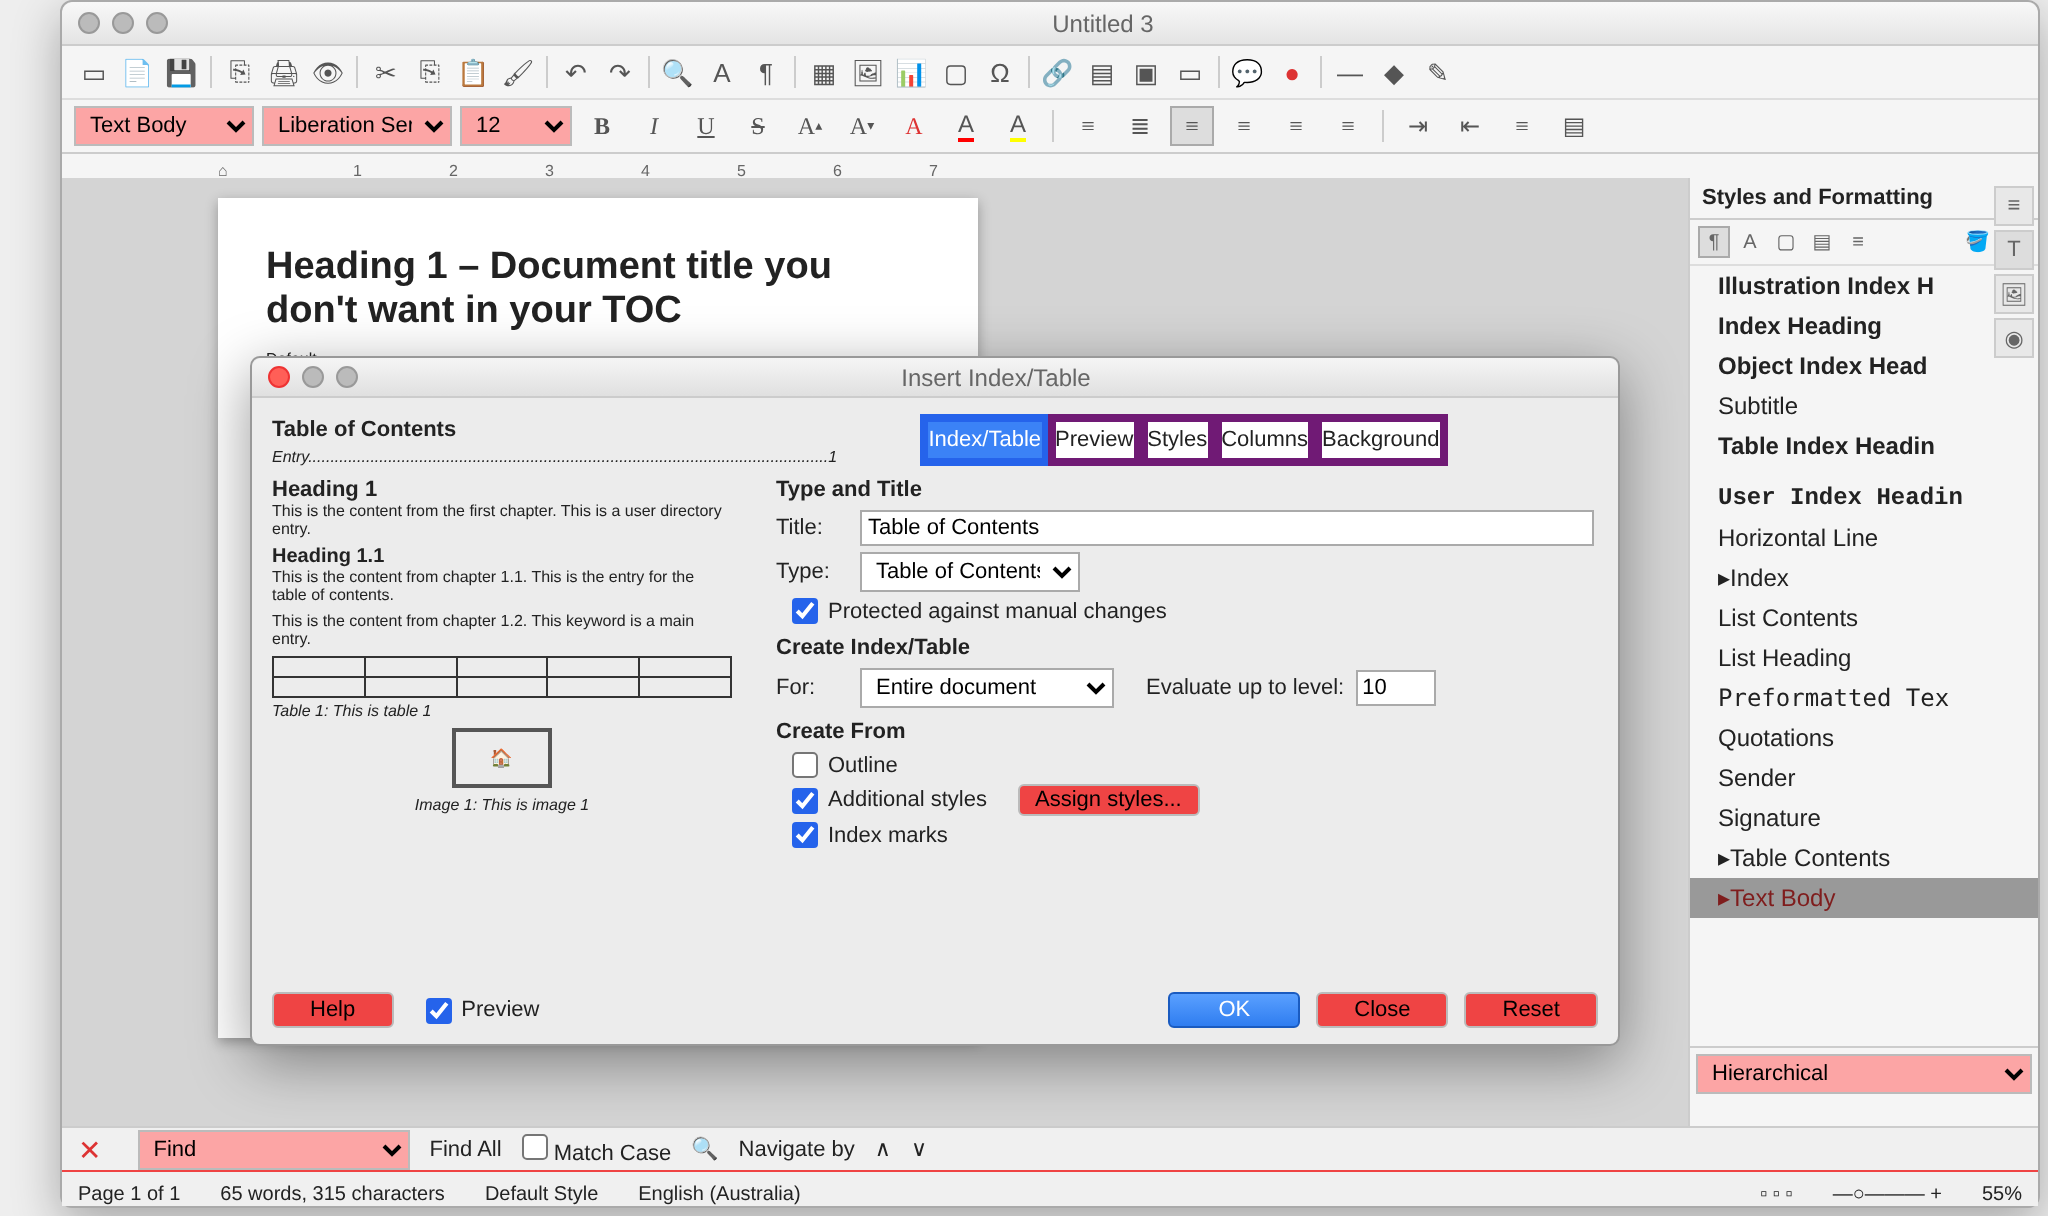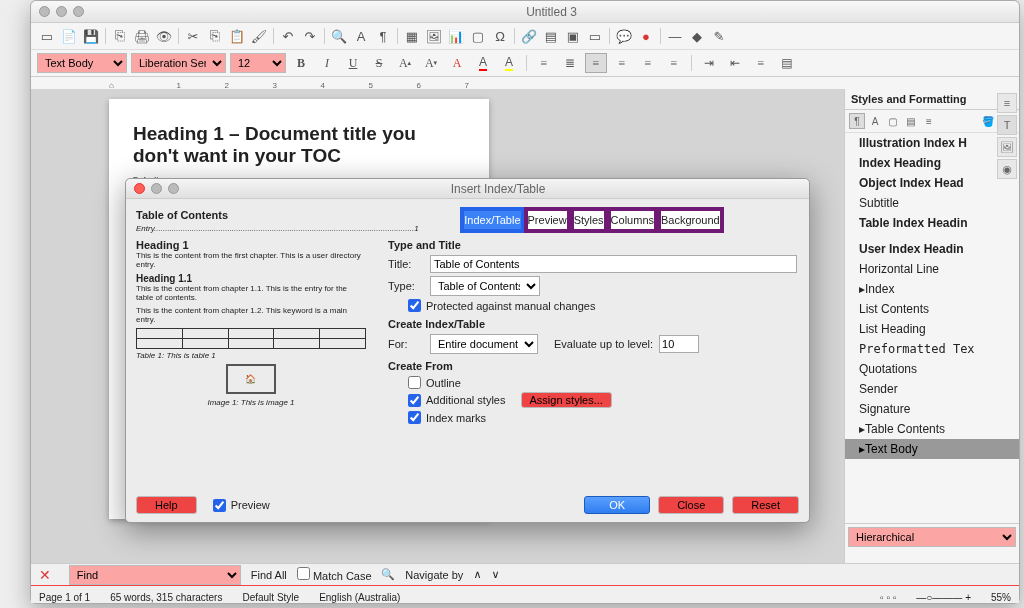--- a/index.html
+++ b/index.html
@@ -25,40 +25,40 @@
 .toc-box{background:#e8e8e8;padding:3px;margin:4px 0;font-size:8px}
 .findbar{position:absolute;bottom:18px;left:0;right:0;height:22px;background:#f0f0f0;border-top:1px solid #ccc;display:flex;align-items:center;gap:10px;padding:0 8px;font-size:11px}
 .statusbar{position:absolute;bottom:0;left:0;right:0;height:18px;background:#f0f0f0;border-top:1px solid #ef4444;display:flex;align-items:flex-end;font-size:10px;padding:0 8px;gap:20px}
 .sidepanel{position:absolute;right:0;top:0;bottom:0;width:175px;background:#f5f5f5;border-left:1px solid #ccc}
 .sidepanel-hdr{padding:4px 6px;font-weight:bold;font-size:11px;border-bottom:1px solid #ccc;display:flex;justify-content:space-between}
 .sidepanel-tb{padding:3px 4px;display:flex;gap:2px;border-bottom:1px solid #ddd}
 .sidepanel-tb span{width:16px;height:16px;display:flex;align-items:center;justify-content:center;font-size:10px;color:#666}
 .sidepanel-tb span.sel{background:#ddd;border:1px solid #aaa}
 .style-list{overflow:auto;height:390px;font-family:Georgia,serif}
 .style-item{padding:3px 6px 3px 14px;font-size:12px;cursor:default;white-space:nowrap;overflow:hidden}
-.style-item.sel{background:#999;color:#000000}
+.style-item.sel{background:#999;color:#7f1d1d}
 .style-item.indent{}
 .sidepanel-foot{padding:3px;border-top:1px solid #ccc}
 .dialog{position:absolute;left:125px;top:178px;width:685px;height:345px;background:#ececec;border:1px solid #999;border-radius:5px;box-shadow:0 8px 30px rgba(0,0,0,.4)}
 .dlg-title{height:20px;display:flex;align-items:center;background:linear-gradient(#f5f5f5,#e0e0e0);border-radius:5px 5px 0 0;border-bottom:1px solid #ccc}
 .dlg-title .traffic{margin-left:8px}
 .dlg-title .traffic span:first-child{background:#ff5f57;border-color:#e33}
 .dlg-title .wtitle{font-size:12px}
 .dlg-body{display:flex;height:290px}
 .dlg-preview{width:250px;padding:10px;font-family:Georgia,serif;font-size:9px}
 .dlg-right{flex:1;padding:8px 12px}
 .tabs{display:flex;justify-content:center;gap:0;margin-bottom:6px}
 .tab{padding:3px 0;background:#fff;border:4px solid #701a75;font-size:11px;margin-left:-1px}
 .tab.sel{background:#3b82f6;color:#fff;border-color:#2563eb}
 .section-hdr{font-weight:bold;font-size:11px;margin:6px 0 4px}
 .row{display:flex;align-items:center;gap:6px;margin:3px 0;font-size:11px}
 .row label{width:36px}
 .row input[type=text]{flex:1;height:18px;border:1px solid #aaa;padding:0 3px;font-size:11px}
 .row select{height:20px;border:1px solid #aaa;background:#fff;font-size:11px}
-.chk{display:flex;align-items:center;gap:5px;margin:3px 0 3px 20px;font-size:11px}
+.chk{display:flex;align-items:center;gap:5px;margin:3px 0 3px 8px;font-size:11px}
 .chk input{width:13px;height:13px;accent-color:#2563eb}
 .dlg-foot{position:absolute;bottom:8px;left:10px;right:10px;display:flex;align-items:center;gap:8px}
 .dlg-foot .spacer{flex:1}
 .dlg-btn{padding:2px 18px;border:1px solid #bbb;border-radius:3px;background:#ef4444;font-size:11px}
 .dlg-btn.primary{background:linear-gradient(#5aa0ff,#2f7df0);color:#fff;border-color:#1a5bc0;padding:2px 24px}
 .preview-img{width:50px;height:30px;border:2px solid #555;margin:4px auto;display:flex;align-items:center;justify-content:center}
 .preview-tbl{border-collapse:collapse;width:100%;margin:2px 0}
 .preview-tbl td{border:1px solid #333;height:10px}
 .sidetabs{position:absolute;right:0;top:88px;width:22px;display:flex;flex-direction:column;gap:2px;padding-top:4px}
 .sidetab{width:20px;height:20px;background:#e8e8e8;border:1px solid #ccc;display:flex;align-items:center;justify-content:center;font-size:11px;color:#666}
@@ -192,21 +192,21 @@
         <span style="margin-left:auto">🪣</span>
         <span>⚙▾</span>
       </div>
       <div class="style-list" id="style-list">
           <div class="style-item bold" style="font-weight: bold;">Illustration Index H</div>
           <div class="style-item bold" style="font-weight: bold;">Index Heading</div>
           <div class="style-item bold" style="font-weight: bold;">Object Index Head</div>
           <div class="style-item bold" style="font-weight: normal;">Subtitle</div>
           <div class="style-item bold" style="font-weight: bold;">Table Index Headin</div>
           <div class="style-item "></div>
-          <div class="style-item bold" style="font-weight: bold;">User Index Headin</div>
+          <div class="style-item bold" style="font-weight: bold; font-family: Liberation Mono, monospace;">User Index Headin</div>
           <div class="style-item ">Horizontal Line</div>
           <div class="style-item indent tri">▸Index</div>
           <div class="style-item indent">List Contents</div>
           <div class="style-item indent">List Heading</div>
           <div class="style-item indent" style="font-family: monospace;">Preformatted Tex</div>
           <div class="style-item indent">Quotations</div>
           <div class="style-item indent">Sender</div>
           <div class="style-item indent">Signature</div>
           <div class="style-item indent tri">▸Table Contents</div>
           <div class="style-item indent tri sel">▸Text Body</div>
@@ -219,21 +219,21 @@
 
   <div class="sidetabs">
     <div class="sidetab">≡</div>
     <div class="sidetab" style="background:#ddd">T</div>
     <div class="sidetab">🖼</div>
     <div class="sidetab">◉</div>
   </div>
 
   <div class="findbar">
     <span class="x-close">✕</span>
-    <select style="width:172px"><option>Find</option></select>
+    <select style="width:136px"><option>Find</option></select>
     <span>Find All</span>
     <label><input type="checkbox" style=""> <span>Match Case</span></label>
     <span>🔍</span>
     <span>Navigate by</span>
     <span>∧</span>
     <span>∨</span>
   </div>
 
   <div class="statusbar">
     <span>Page 1 of 1</span>
@@ -304,21 +304,21 @@
           <label>Type:</label>
           <select style="width:110px"><option>Table of Contents</option></select>
         </div>
       <div class="chk">
           <input type="checkbox" checked="" style="">
           <span>Protected against manual changes</span>
         </div>
       <div class="section-hdr">Create Index/Table</div>
       <div class="row">
         <label>For:</label>
-        <select style="width:108px"><option>Entire document</option></select>
+        <select style="width:127px"><option>Entire document</option></select>
         <span style="margin-left:10px">Evaluate up to level:</span>
         <input type="number" value="10" style="">
       </div>
       <div class="section-hdr">Create From</div>
       <div class="chk">
           <input type="checkbox" style="">
           <span>Outline</span>
         </div>
       <div class="chk">
           <input type="checkbox" checked="" style="">

